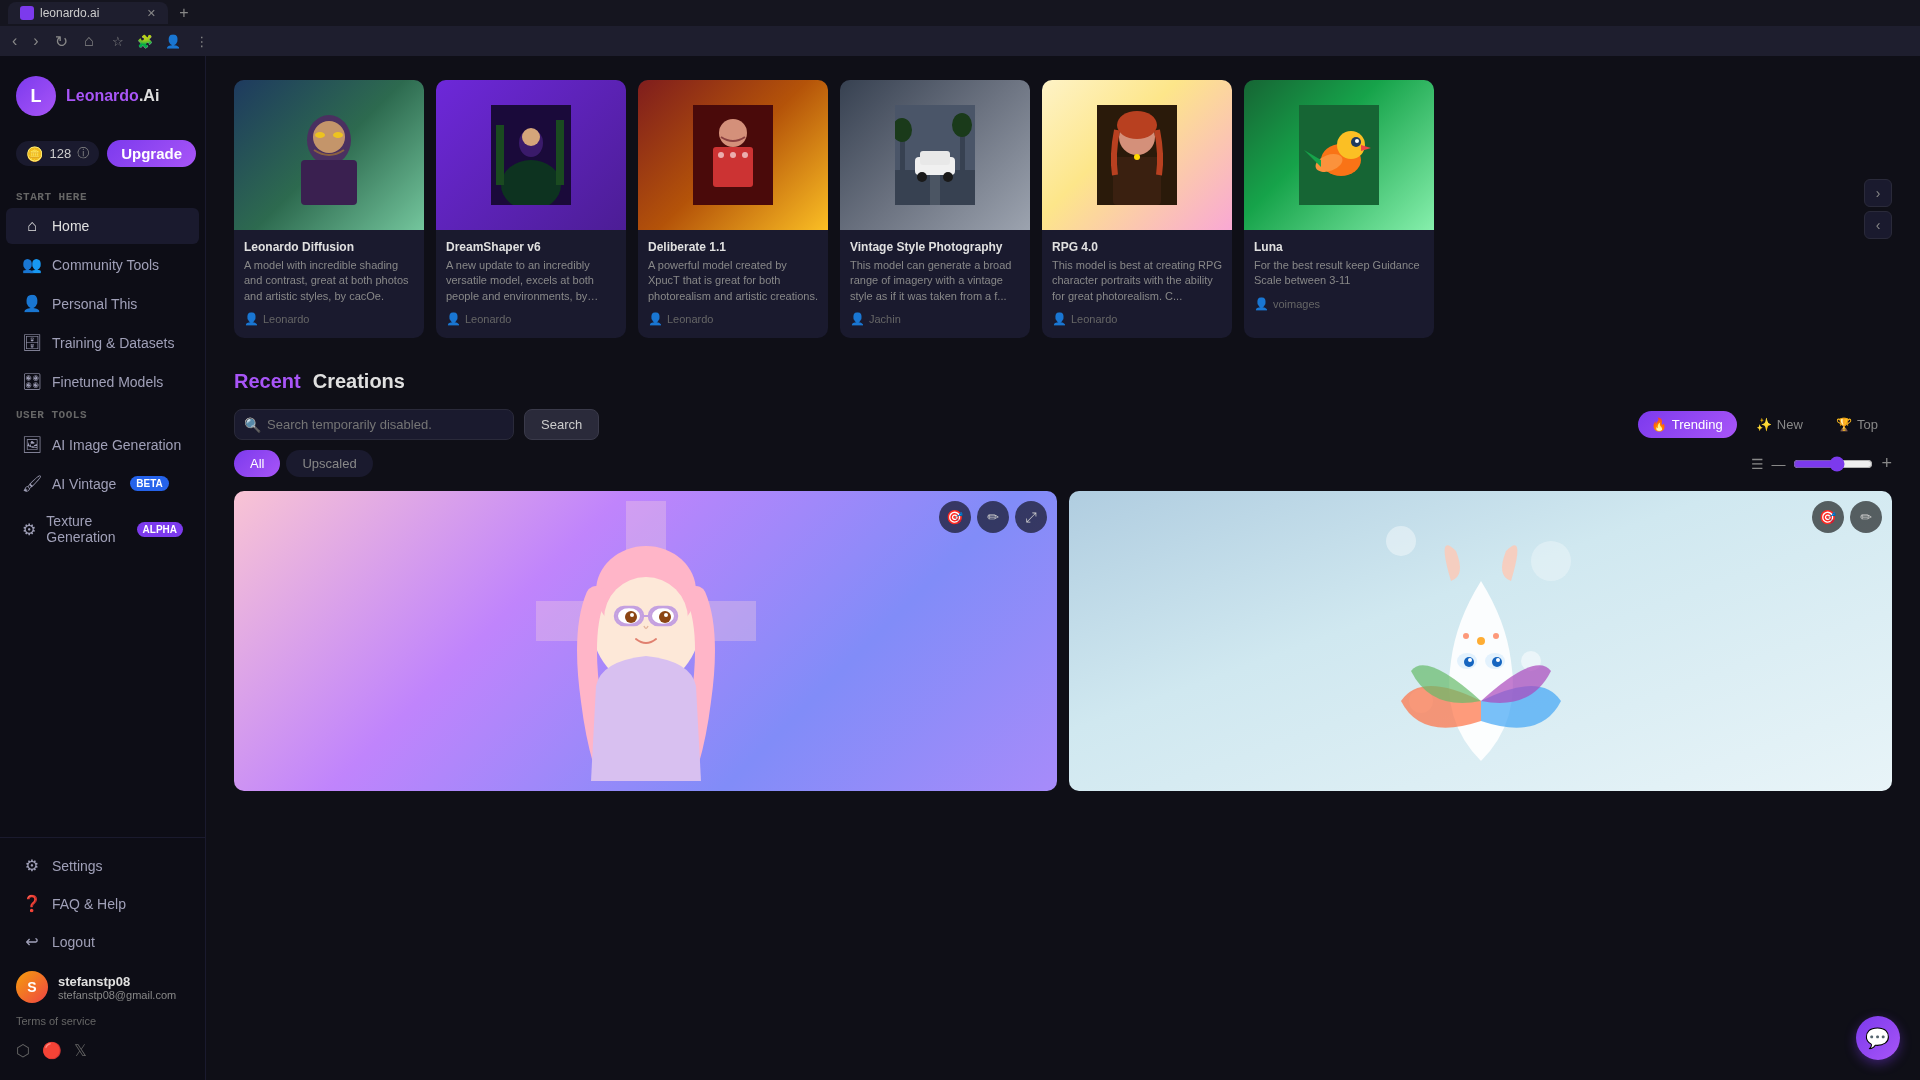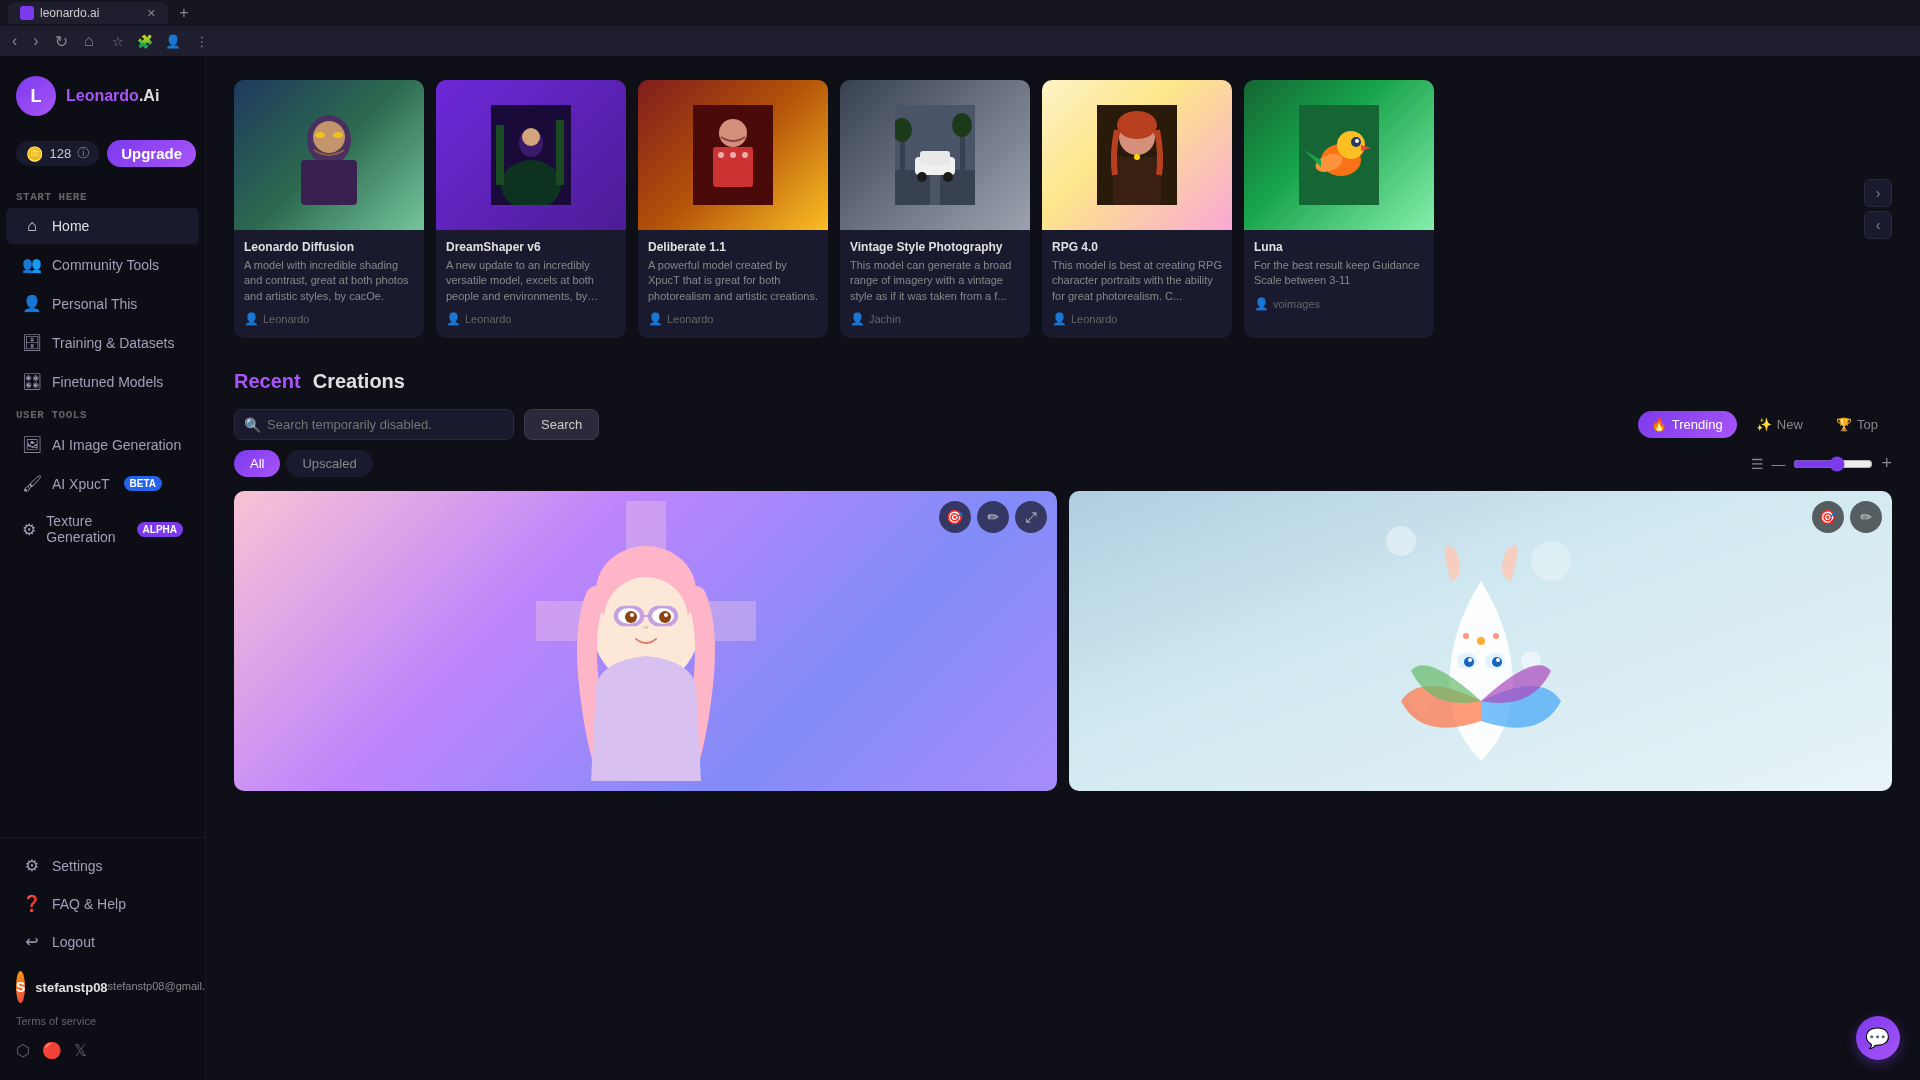--- a/index.html
+++ b/index.html
@@ -224,21 +224,21 @@
       padding: 10px 16px;
       cursor: pointer;
     }
     .user-avatar {
       width: 32px; height: 32px;
       border-radius: 50%;
       background: linear-gradient(135deg, #f59e0b, #ef4444);
       display: flex; align-items: center; justify-content: center;
       font-size: 14px; font-weight: bold; color: white;
     }
-    .user-info { display: flex; flex-direction: row; }
+    .user-info { display: flex; flex-direction: column; }
     .user-name { font-size: 13px; font-weight: 600; color: #e0e0e0; }
     .user-email { font-size: 11px; color: #888; }
 
     .terms-link {
       font-size: 11px;
       color: #666;
       padding: 2px 16px 8px;
       cursor: pointer;
     }
     .social-icons {
@@ -571,21 +571,21 @@
     </div>
 
     <div class="sidebar-section-label">User Tools</div>
 
     <div class="sidebar-item">
       <span class="sidebar-item-icon">🖼</span>
       <span>AI Image Generation</span>
     </div>
     <div class="sidebar-item">
       <span class="sidebar-item-icon">🖌</span>
-      <span>AI XpucT</span>
+      <span>AI Vintage</span>
       <span class="sidebar-badge badge-beta">BETA</span>
     </div>
     <div class="sidebar-item">
       <span class="sidebar-item-icon">⚙</span>
       <span>Texture Generation</span>
       <span class="sidebar-badge badge-alpha">ALPHA</span>
     </div>
 
     <div class="sidebar-spacer"></div>
 

